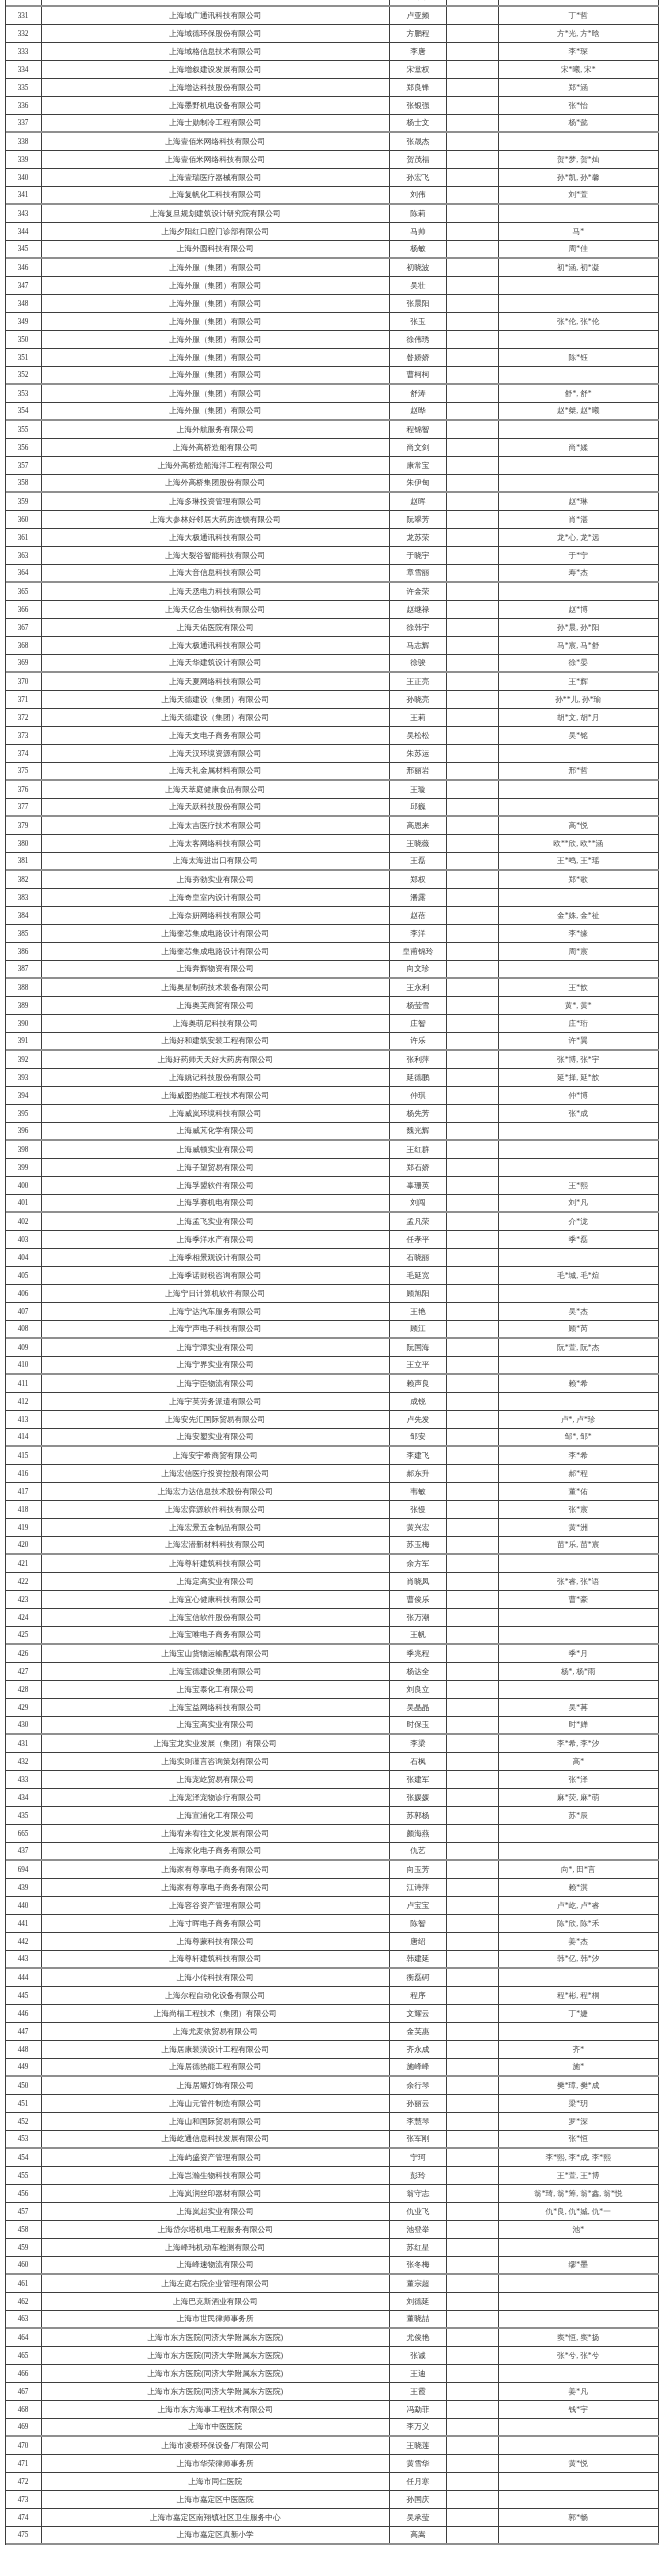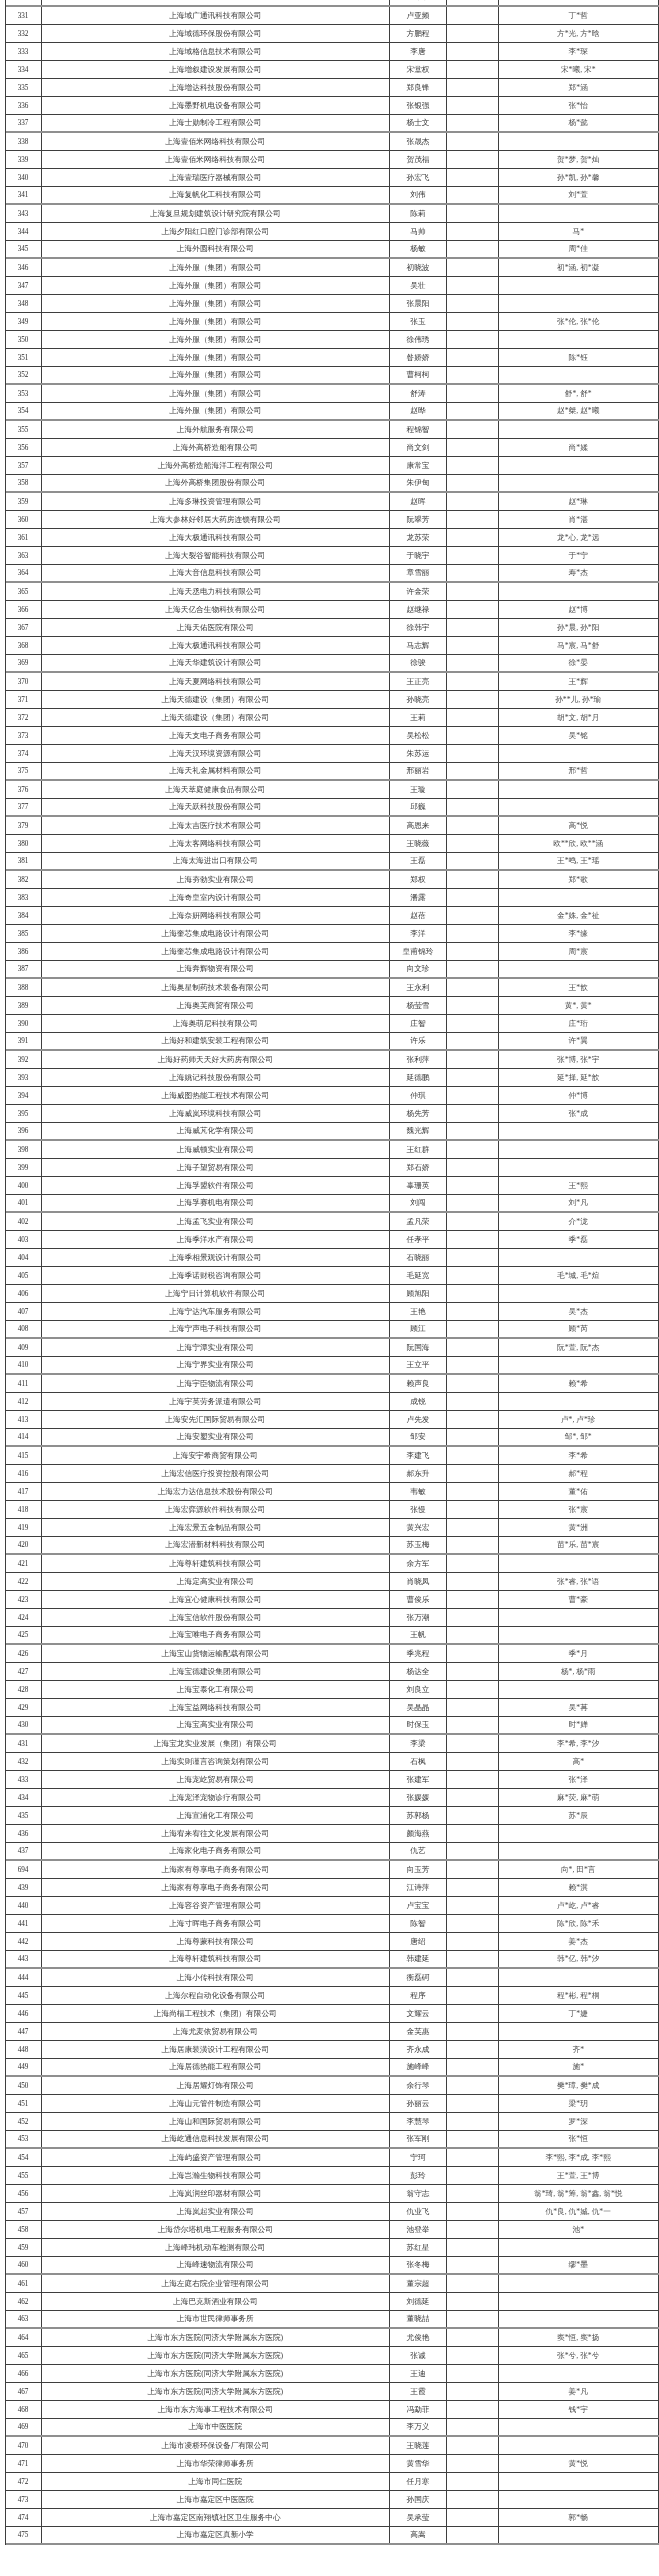--- a/index.html
+++ b/index.html
@@ -755,21 +755,21 @@
       <div class="cell c-masked">麻*荧, 麻*萌</div>
     </div>
     <div class="row">
       <div class="cell c-no">435</div>
       <div class="cell c-company">上海宣浦化工有限公司</div>
       <div class="cell c-person">苏郭杨</div>
       <div class="cell c-blank"></div>
       <div class="cell c-masked">苏*辰</div>
     </div>
     <div class="row">
-      <div class="cell c-no">436</div>
+      <div class="cell c-no">665</div>
       <div class="cell c-company">上海宥来宥往文化发展有限公司</div>
       <div class="cell c-person">颜海燕</div>
       <div class="cell c-blank"></div>
       <div class="cell c-masked"></div>
     </div>
     <div class="row thick">
       <div class="cell c-no">437</div>
       <div class="cell c-company">上海家化电子商务有限公司</div>
       <div class="cell c-person">仇艺</div>
       <div class="cell c-blank"></div>

